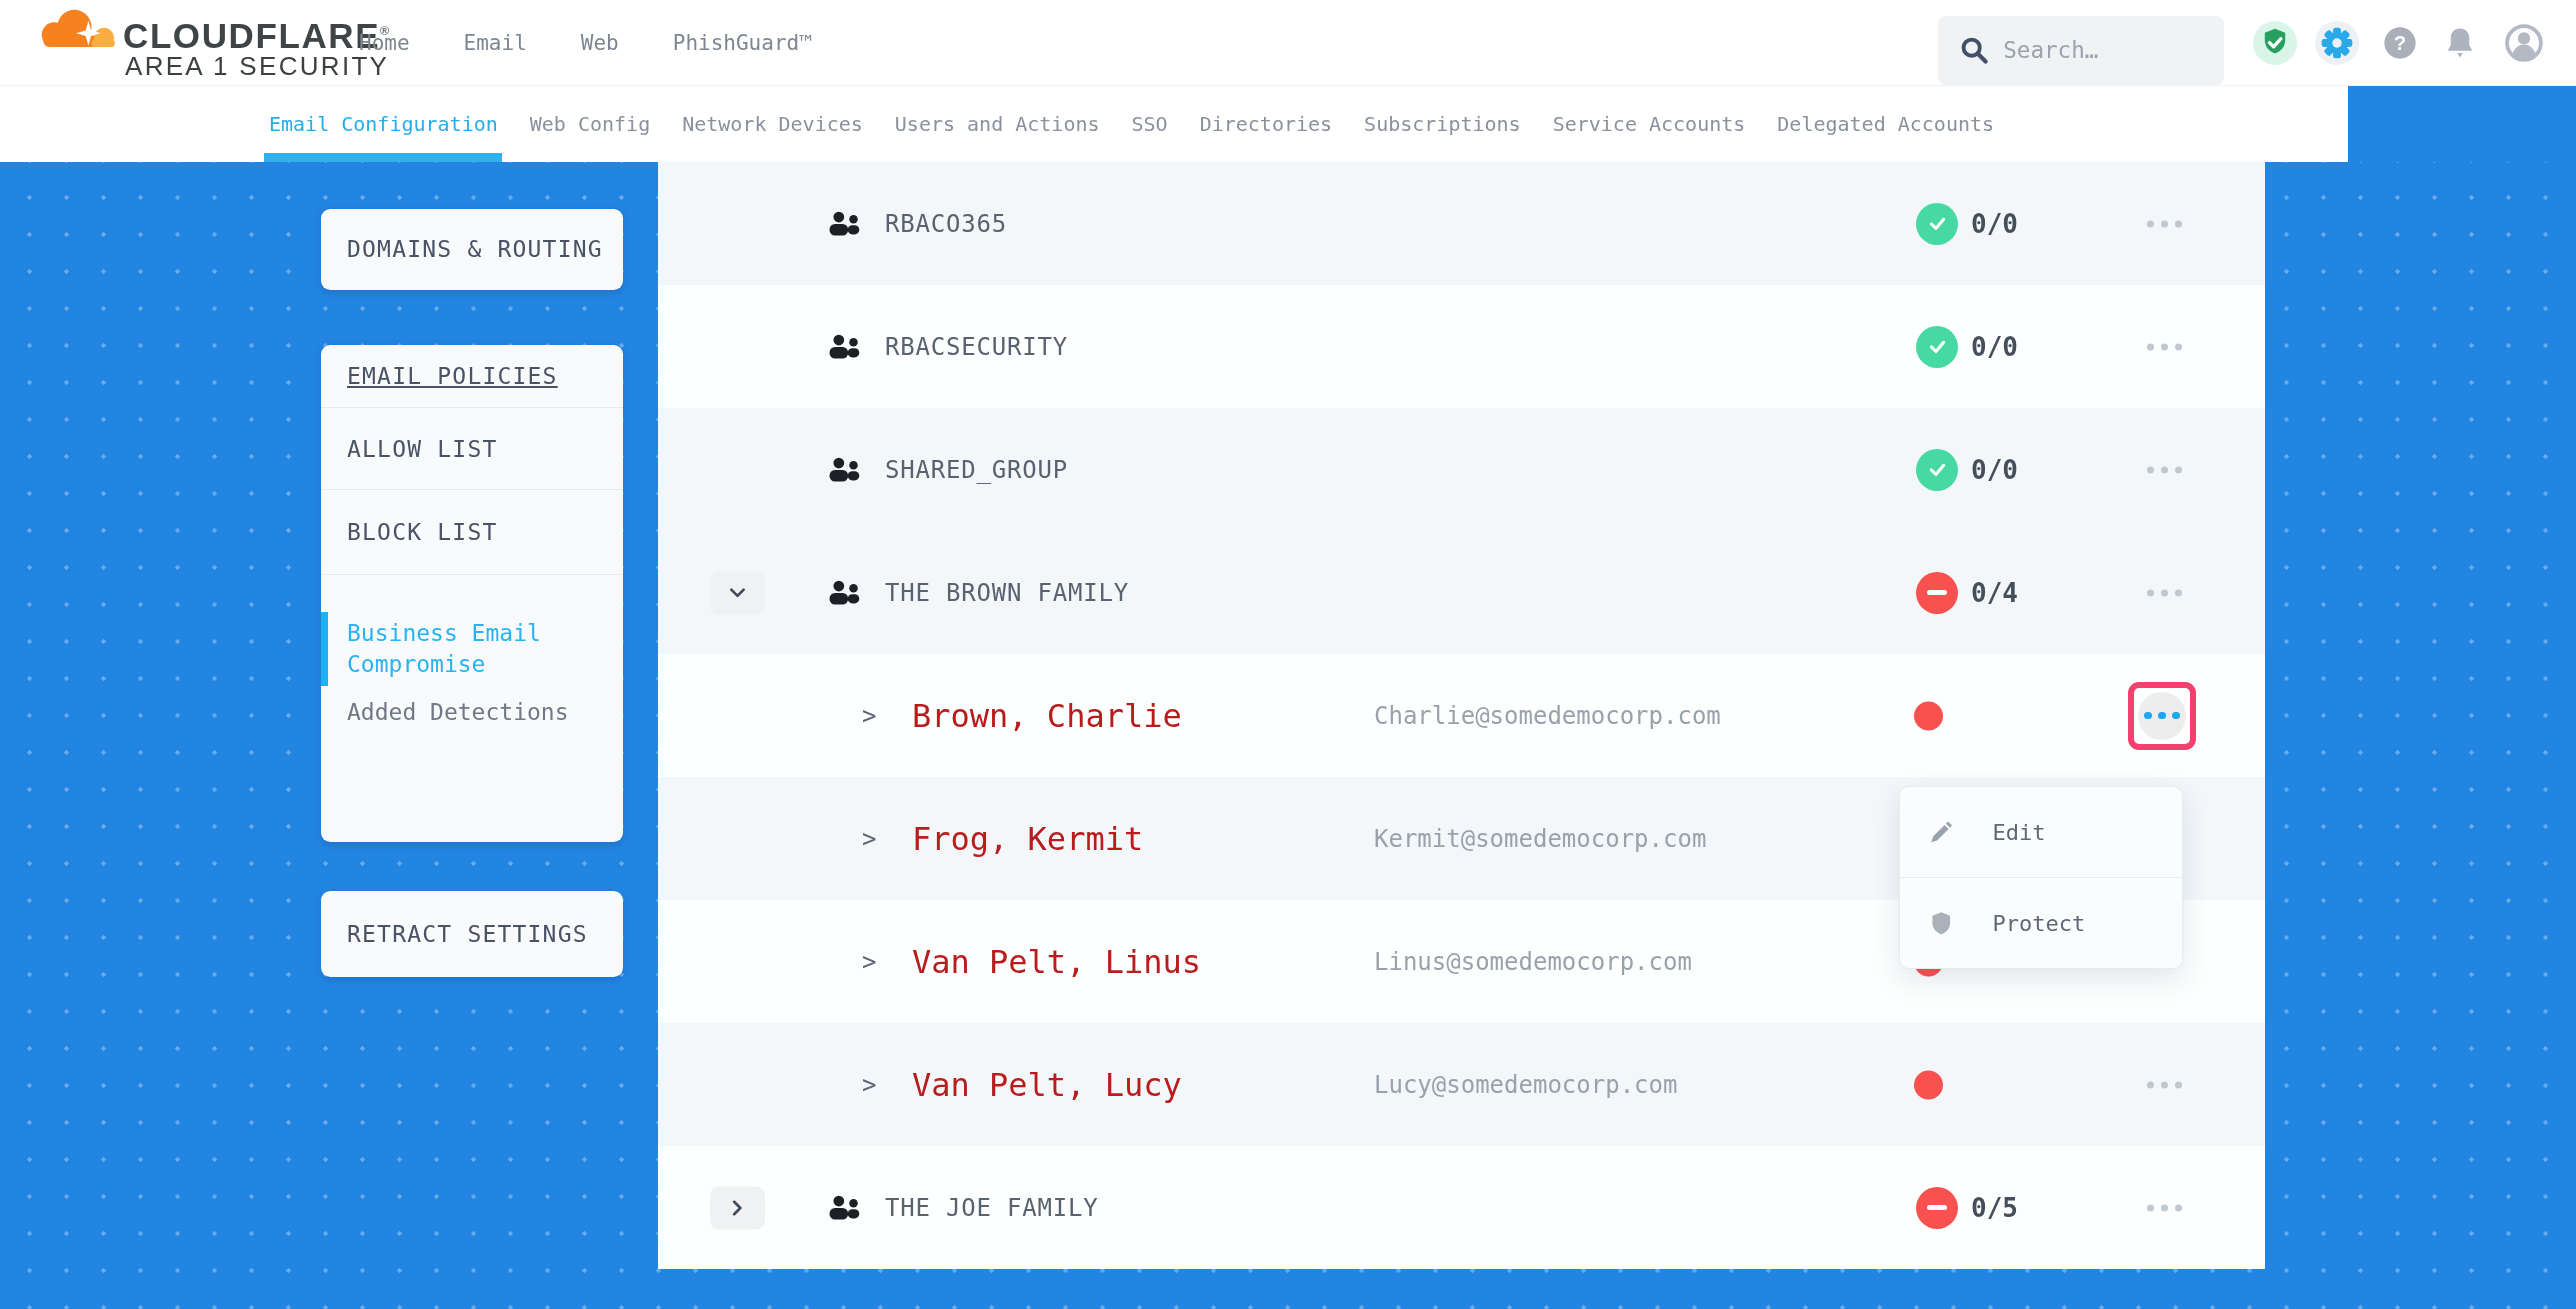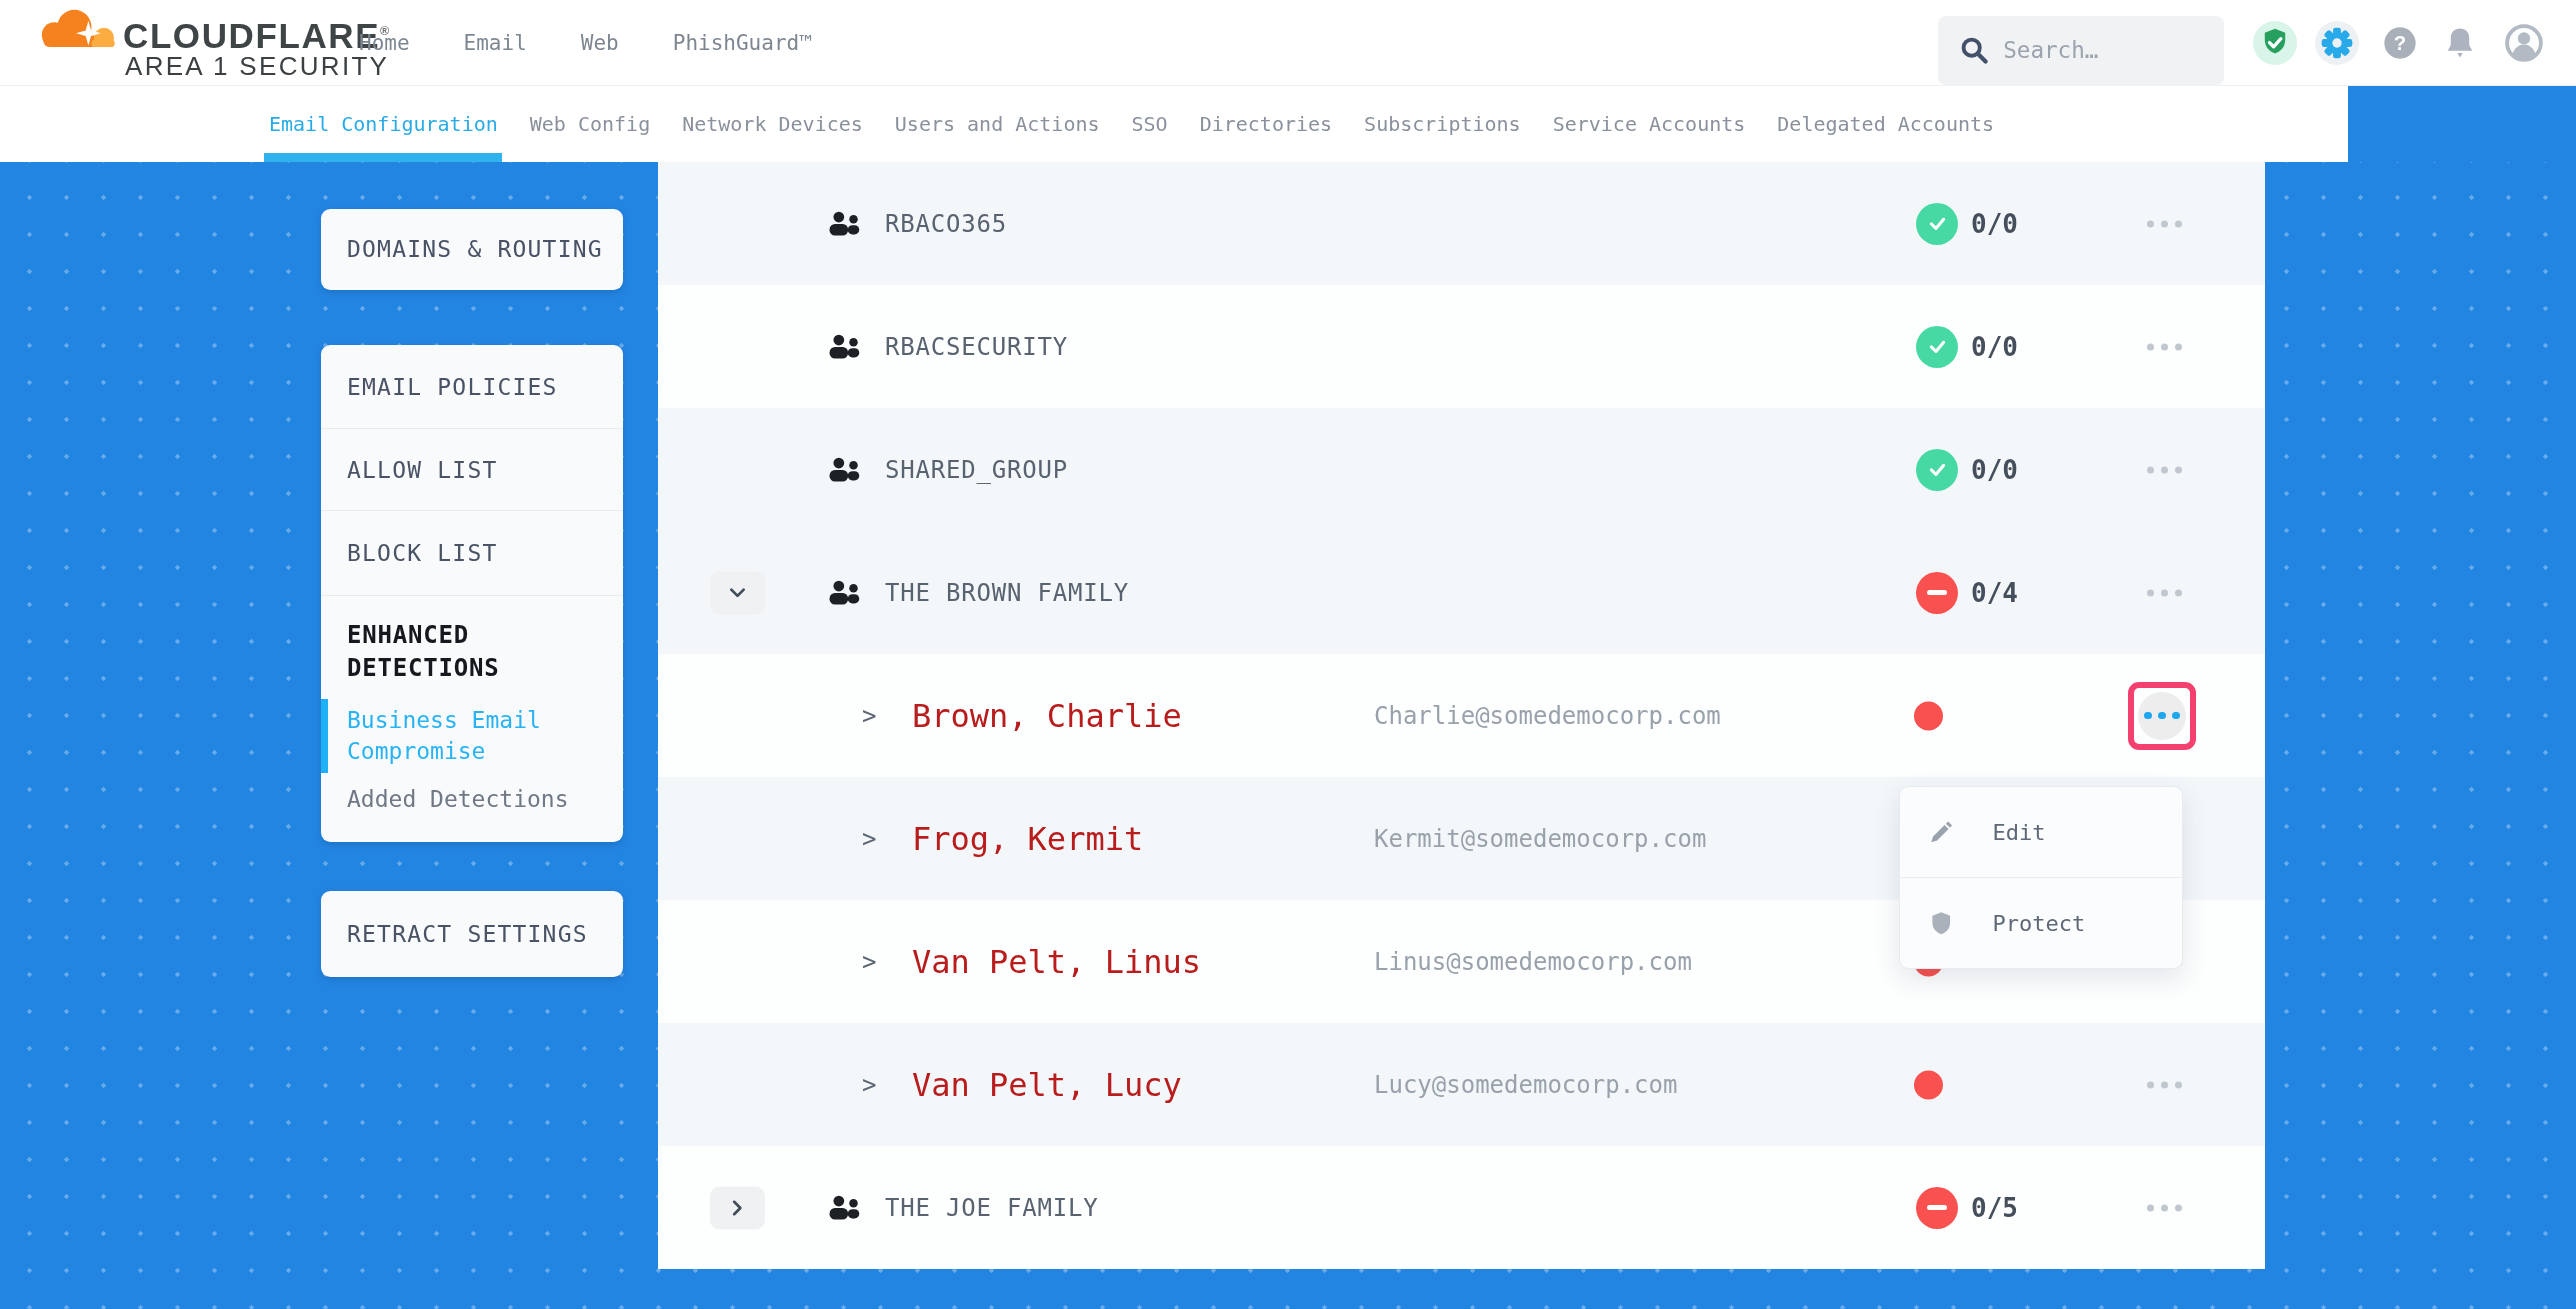--- a/index.html
+++ b/index.html
@@ -52,21 +52,21 @@
   .card{ position:absolute; left:321px; width:302px; background:#f8fafc; border-radius:9.3px;
     z-index:4; box-shadow:0 2.3px 7.8px rgba(15,40,80,.18); }
   .card.c1{ top:209px; height:81px; }
   .card.c3{ top:891px; height:86px; }
   .card-label{ padding-left:26px; font-size:23px; color:#4a5365; letter-spacing:1.2px; }
   .c1 .card-label{ line-height:81px; }
   .c3 .card-label{ line-height:86px; }
   .card.c2{ top:345px; height:497px; }
   .sitem{ padding-left:26px; font-size:23px; color:#4a5365; letter-spacing:1.2px;
     border-bottom:0.8px solid #e6ebf0; display:flex; align-items:center; cursor:pointer; }
-  .sitem.i1{ height:84px; } .sitem.i2{ height:82px; } .sitem.i3{ height:85px; }
+  .sitem.i1{ height:63px;text-decoration:underline; } .sitem.i2{ height:82px; } .sitem.i3{ height:85px; }
   .enh-block{ padding:23px 23px 0 26px; }
   .enh-title{ font-weight:bold; font-size:24px; line-height:33px; color:#15181d; letter-spacing:0.8px; }
   .bec{ position:relative; margin-top:20px; font-size:23px; line-height:31px; color:#29b3f3; cursor:pointer; }
   .bec::before{ content:""; position:absolute; left:-26px; top:-6.2px; bottom:-6.2px; width:7px; background:#1fb1f4; }
   .added{ margin-top:18.7px; font-size:23px; color:#6f7884; cursor:pointer; }
 
   
   .panel{ position:absolute; left:658px; top:162px; width:1607px; height:1107px; background:#fdfefe;
     z-index:3; display:flex; flex-direction:column; }
   .row{ position:relative; flex:1 1 0; }
@@ -198,21 +198,20 @@
 
 <div class="card c1">
   <div class="card-label">DOMAINS &amp; ROUTING</div>
 </div>
 
 <div class="card c2">
   <div class="sitem i1">EMAIL POLICIES</div>
   <div class="sitem i2">ALLOW LIST</div>
   <div class="sitem i3">BLOCK LIST</div>
   <div class="enh-block">
-    <div class="enh-title">ENHANCED DETECTIONS</div>
     <div class="bec">Business Email Compromise</div>
     <div class="added">Added Detections</div>
   </div>
 </div>
 
 <div class="card c3">
   <div class="card-label">RETRACT SETTINGS</div>
 </div>
 
 <div class="panel">

